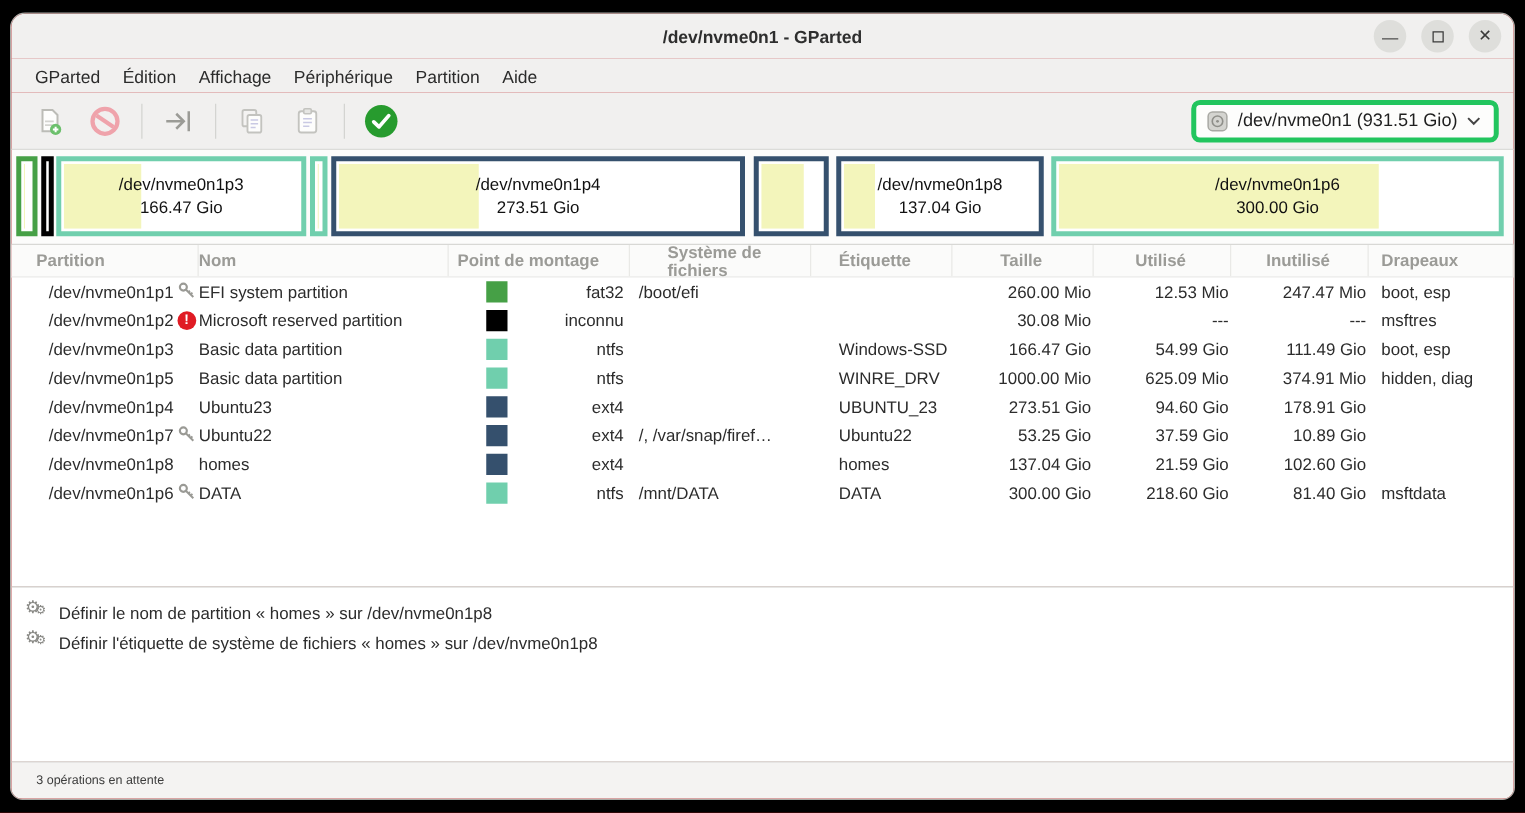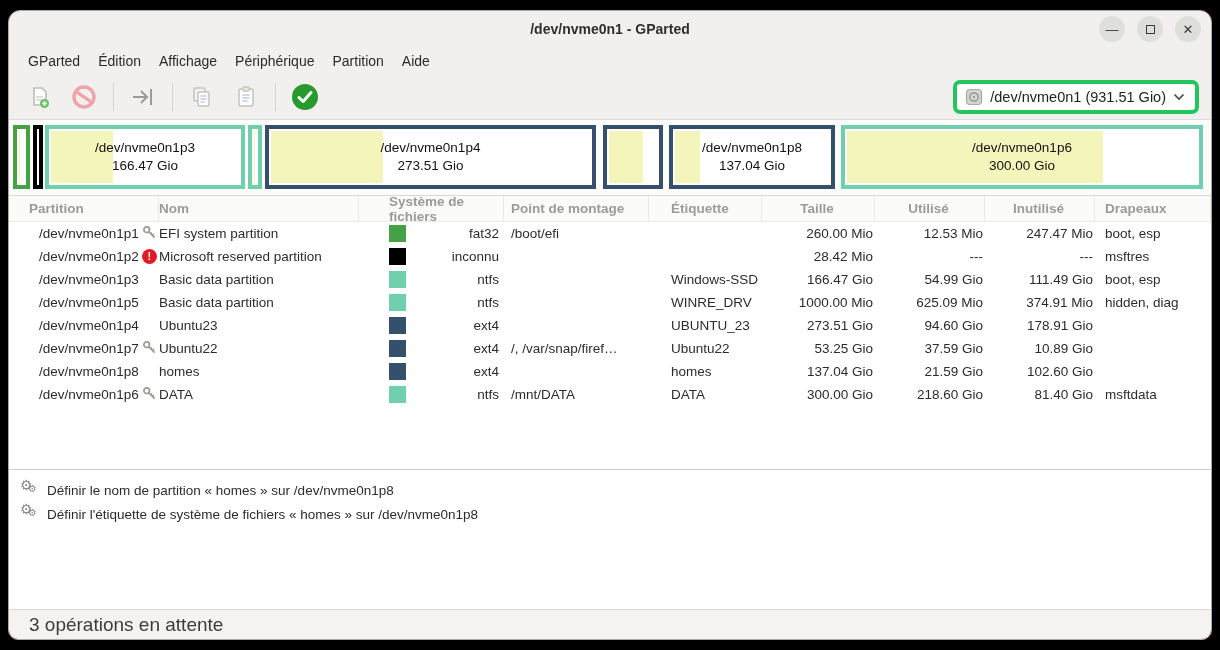--- a/index.html
+++ b/index.html
@@ -55,21 +55,21 @@
 
   
   .ops { flex:0 0 140px; background:#fff; border-top:1px solid #cfcfcc; padding:8px 0 0 12px; }
   .oprow { display:flex; align-items:center; gap:8px; height:24px; font-size:13.5px; color:#2c2c2c; }
   .gears { position:relative; width:18px; height:18px; color:#8a8a86; }
   .gears .g1 { position:absolute; left:-1px; top:-4px; font-size:14px; }
   .gears .g2 { position:absolute; left:7px; top:2px; font-size:10px; }
 
   
   .statusbar { flex:0 0 30px; background:#f4f3f2; border-top:1px solid #d8d8d5; display:flex; align-items:center; padding-left:20px; }
-  .statusbar .stext { font-size:19px; color:#3c3c3c; }
+  .statusbar .stext { font-size:10px; color:#3c3c3c; }
 </style>
 </head>
 <body>
 
 <div class="window">
 
   <div class="titlebar">
     <span class="title">/dev/nvme0n1 - GParted</span>
     <div class="winbtns">
       <div class="winbtn">—</div>
@@ -202,22 +202,22 @@
           <div>/dev/nvme0n1p6</div>
           <div>300.00 Gio</div>
         </div>
       </div>
     </div>
 
   <div class="table">
     <div class="thead" id="thead">
         <div class="hcell h-part c-part" style="padding-left: 20px;">Partition</div>
         <div class="hcell c-name">Nom</div>
+        <div class="hcell c-mount">Point de montage</div>
         <div class="hcell c-fs h-fsname">Système de fichiers</div>
-        <div class="hcell c-mount">Point de montage</div>
         <div class="hcell c-label">Étiquette</div>
         <div class="hcell c-size h-right">Taille</div>
         <div class="hcell c-used h-right">Utilisé</div>
         <div class="hcell c-unused h-right">Inutilisé</div>
         <div class="hcell c-flags">Drapeaux</div>
       </div>
     <div id="tbody">
         <div class="trow">
           <div class="c-part">
             <span>/dev/nvme0n1p1</span>
@@ -243,21 +243,21 @@
             <span>/dev/nvme0n1p2</span>
             <span class="warnicon" style="background: rgb(224, 27, 36);">!</span>
           </div>
           <div class="c-name">Microsoft reserved partition</div>
           <div class="c-fs">
             <span class="swatch" style="background: rgb(0, 0, 0);"></span>
             <span>inconnu</span>
           </div>
           <div class="c-mount"></div>
           <div class="c-label"></div>
-          <div class="c-size">28.42 Mio</div>
+          <div class="c-size">30.08 Mio</div>
           <div class="c-used">---</div>
           <div class="c-unused">---</div>
           <div class="c-flags">msftres</div>
         </div>
         <div class="trow">
           <div class="c-part">
             <span>/dev/nvme0n1p3</span>
           </div>
           <div class="c-name">Basic data partition</div>
           <div class="c-fs">

